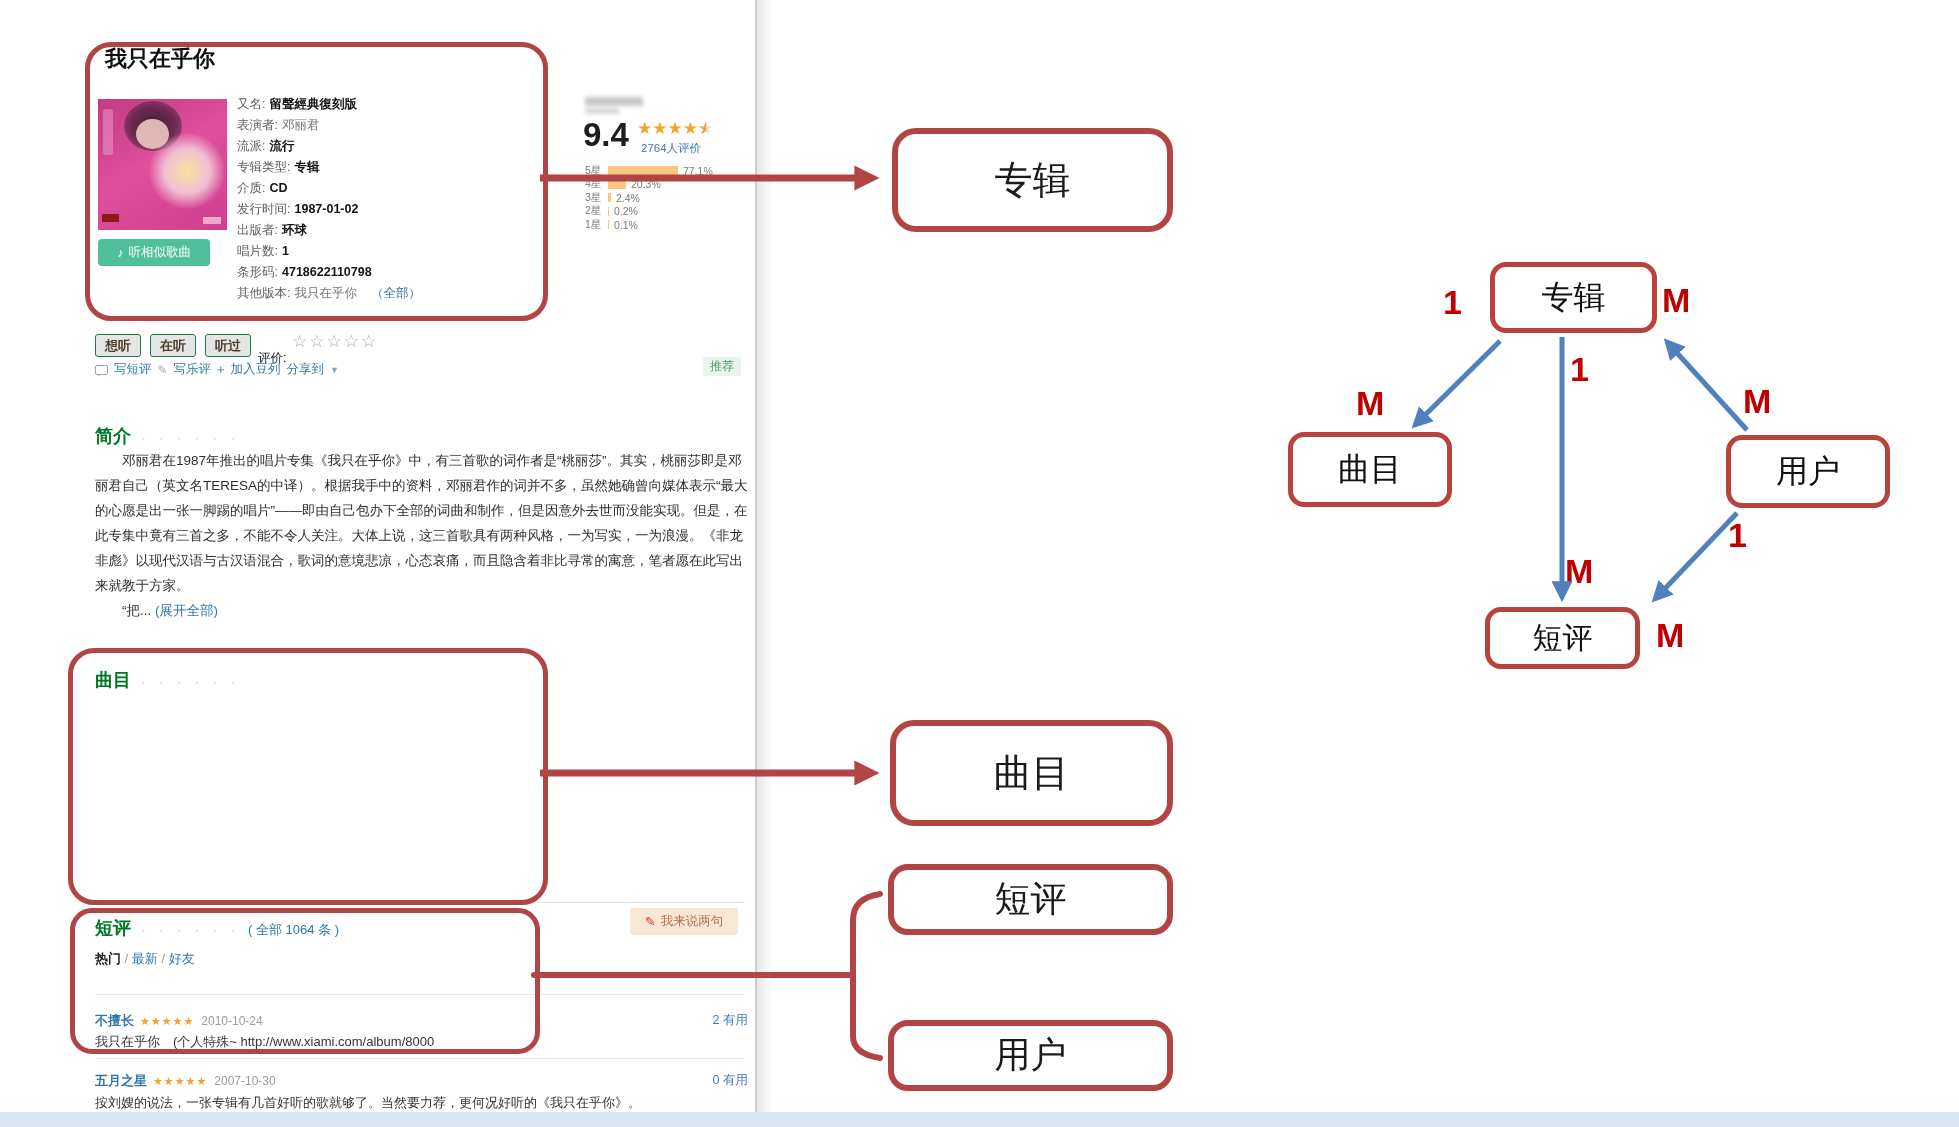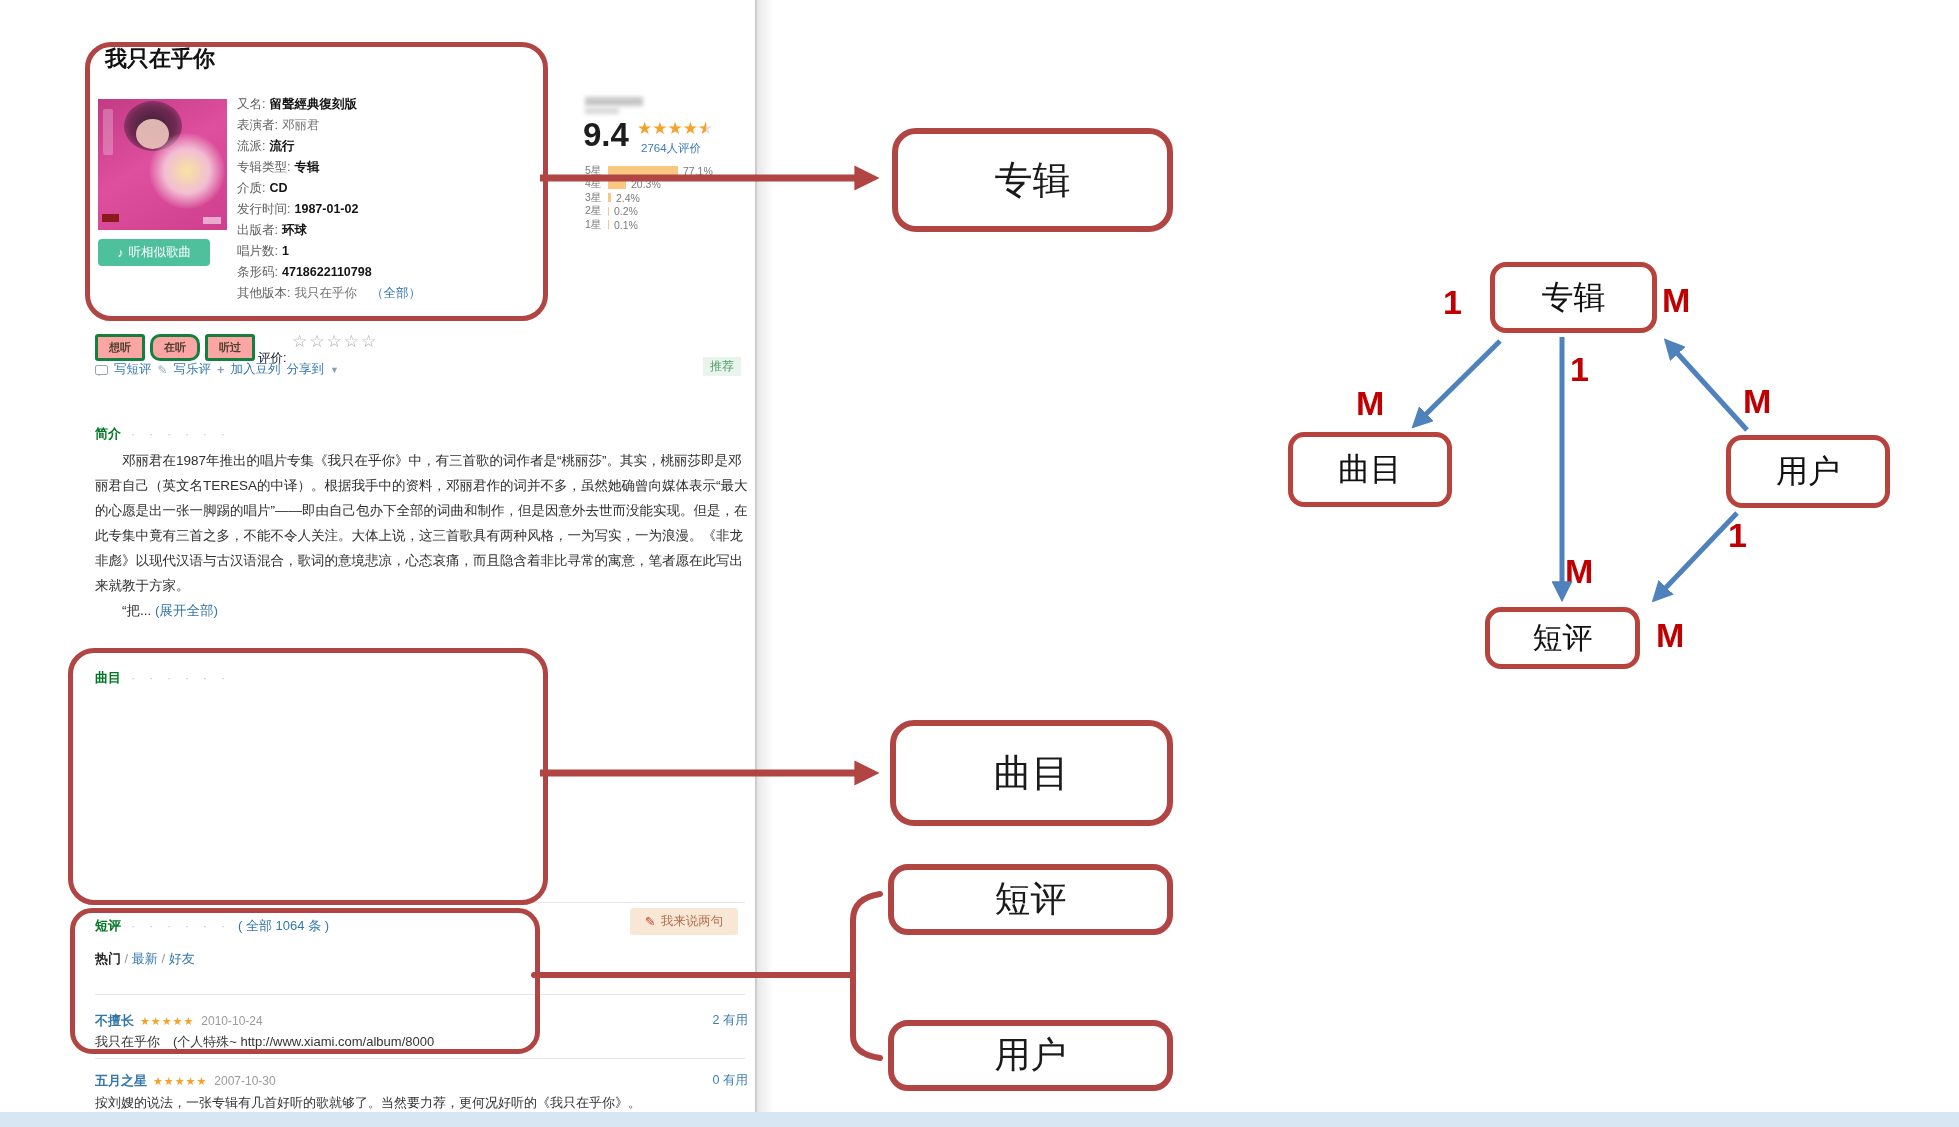--- a/index.html
+++ b/index.html
@@ -42,37 +42,37 @@
   .star-half{position:relative;display:inline-block;color:#dcdcdc;}
   .star-half .fill{position:absolute;left:0;top:0;width:52%;overflow:hidden;color:#f3a32c;}
   .votes{left:641px;top:141px;font-size:11.5px;color:#3d7bb5;}
   .bars{left:585px;top:164px;width:170px;}
   .bar-row{display:flex;align-items:center;height:13.5px;font-size:10.5px;color:#7a7a7a;}
   .bar-row .blabel{width:23px;}
   .bar-row .bfill{height:9px;background:#f9c780;margin-right:5px;}
   .bw0{width:70px;} .bw1{width:18px;} .bw2{width:3px;} .bw3{width:1px;} .bw4{width:1px;}
 
   
-  .pill-btn{top:334px;width:44px;height:21px;background:#fca5a5;border:3px solid #15803d;border-radius:3px;
-    font-size:11px;font-weight:700;color:#4d3e2b;display:flex;align-items:center;justify-content:center;cursor:pointer;}
+  .pill-btn{top:334px;width:44px;height:21px;background:#e5e5e5;border:1px solid #15803d;border-radius:3px;
+    font-size:13px;font-weight:700;color:#4d3e2b;display:flex;align-items:center;justify-content:center;cursor:pointer;}
   .rate-label{left:258px;top:350px;font-size:12.5px;color:#0f172a;}
   .rate-stars{left:292px;top:331px;font-size:17px;color:#a9a9a9;letter-spacing:2px;cursor:pointer;}
   .link-row{left:95px;top:361px;font-size:12.5px;color:#3377aa;display:flex;align-items:center;gap:6px;}
   .link-row a{color:#3377aa;text-decoration:none;cursor:pointer;}
   .bubble-ic{display:inline-block;width:11px;height:8px;border:1.4px solid #9aa7b0;border-radius:2px;position:relative;}
   .bubble-ic:after{content:"";position:absolute;left:1px;bottom:-4px;border:2.5px solid transparent;border-top-color:#9aa7b0;}
   .pencil-ic{color:#9aa7b0;font-size:12px;}
   .plus-ic{color:#8aa0b5;font-weight:700;}
   .caret-ic{font-size:9px;color:#8aa0b5;}
   .recommend-badge{left:703px;top:357px;width:38px;height:19px;background:#e9f4ec;color:#4f9e68;
     font-size:12px;display:flex;align-items:center;justify-content:center;}
 
   
   .sec-head{white-space:nowrap;}
-  .sec-h{font-size:13px;font-weight:700;color:#007722;}
+  .sec-h{font-size:18px;font-weight:700;color:#007722;}
   .sec-dots{color:#c4c4c4;font-size:13px;letter-spacing:5px;margin-left:10px;}
   .sec-total{color:#3377aa;font-size:13px;margin-left:8px;}
 
   .intro-body{left:95px;top:448px;width:653px;font-size:13.5px;line-height:25px;color:#2f2f2f;}
   .intro-body p{margin:0;}
   .expand-link{color:#3377aa;cursor:pointer;}
 
   .tracks-list{left:95px;top:694px;width:420px;font-size:13.5px;line-height:20.7px;color:#333;}
 
   .post-btn{left:630px;top:908px;width:108px;height:27px;background:#f9e7d6;border-radius:3px;
@@ -182,21 +182,21 @@
         <span>0.2%</span>
       </div>
     <div class="bar-row">
         <span class="blabel">1星</span>
         <span class="bfill bw4"></span>
         <span>0.1%</span>
       </div>
   </div>
 
   <div class="abs pill-btn" style="left:95px;">想听</div>
-  <div class="abs pill-btn" style="left:150px;border-radius:10px;">在听</div>
+  <div class="abs pill-btn" style="left:150px;">在听</div>
   <div class="abs pill-btn" style="left:205px;">听过</div>
   <span class="abs rate-label">评价:</span>
   <span class="abs rate-stars">☆☆☆☆☆</span>
   <div class="abs link-row">
     <span class="bubble-ic"></span>
     <a>写短评</a>
     <span class="pencil-ic">✎</span>
     <a>写乐评</a>
     <span class="plus-ic">+</span>
     <a>加入豆列</a>

